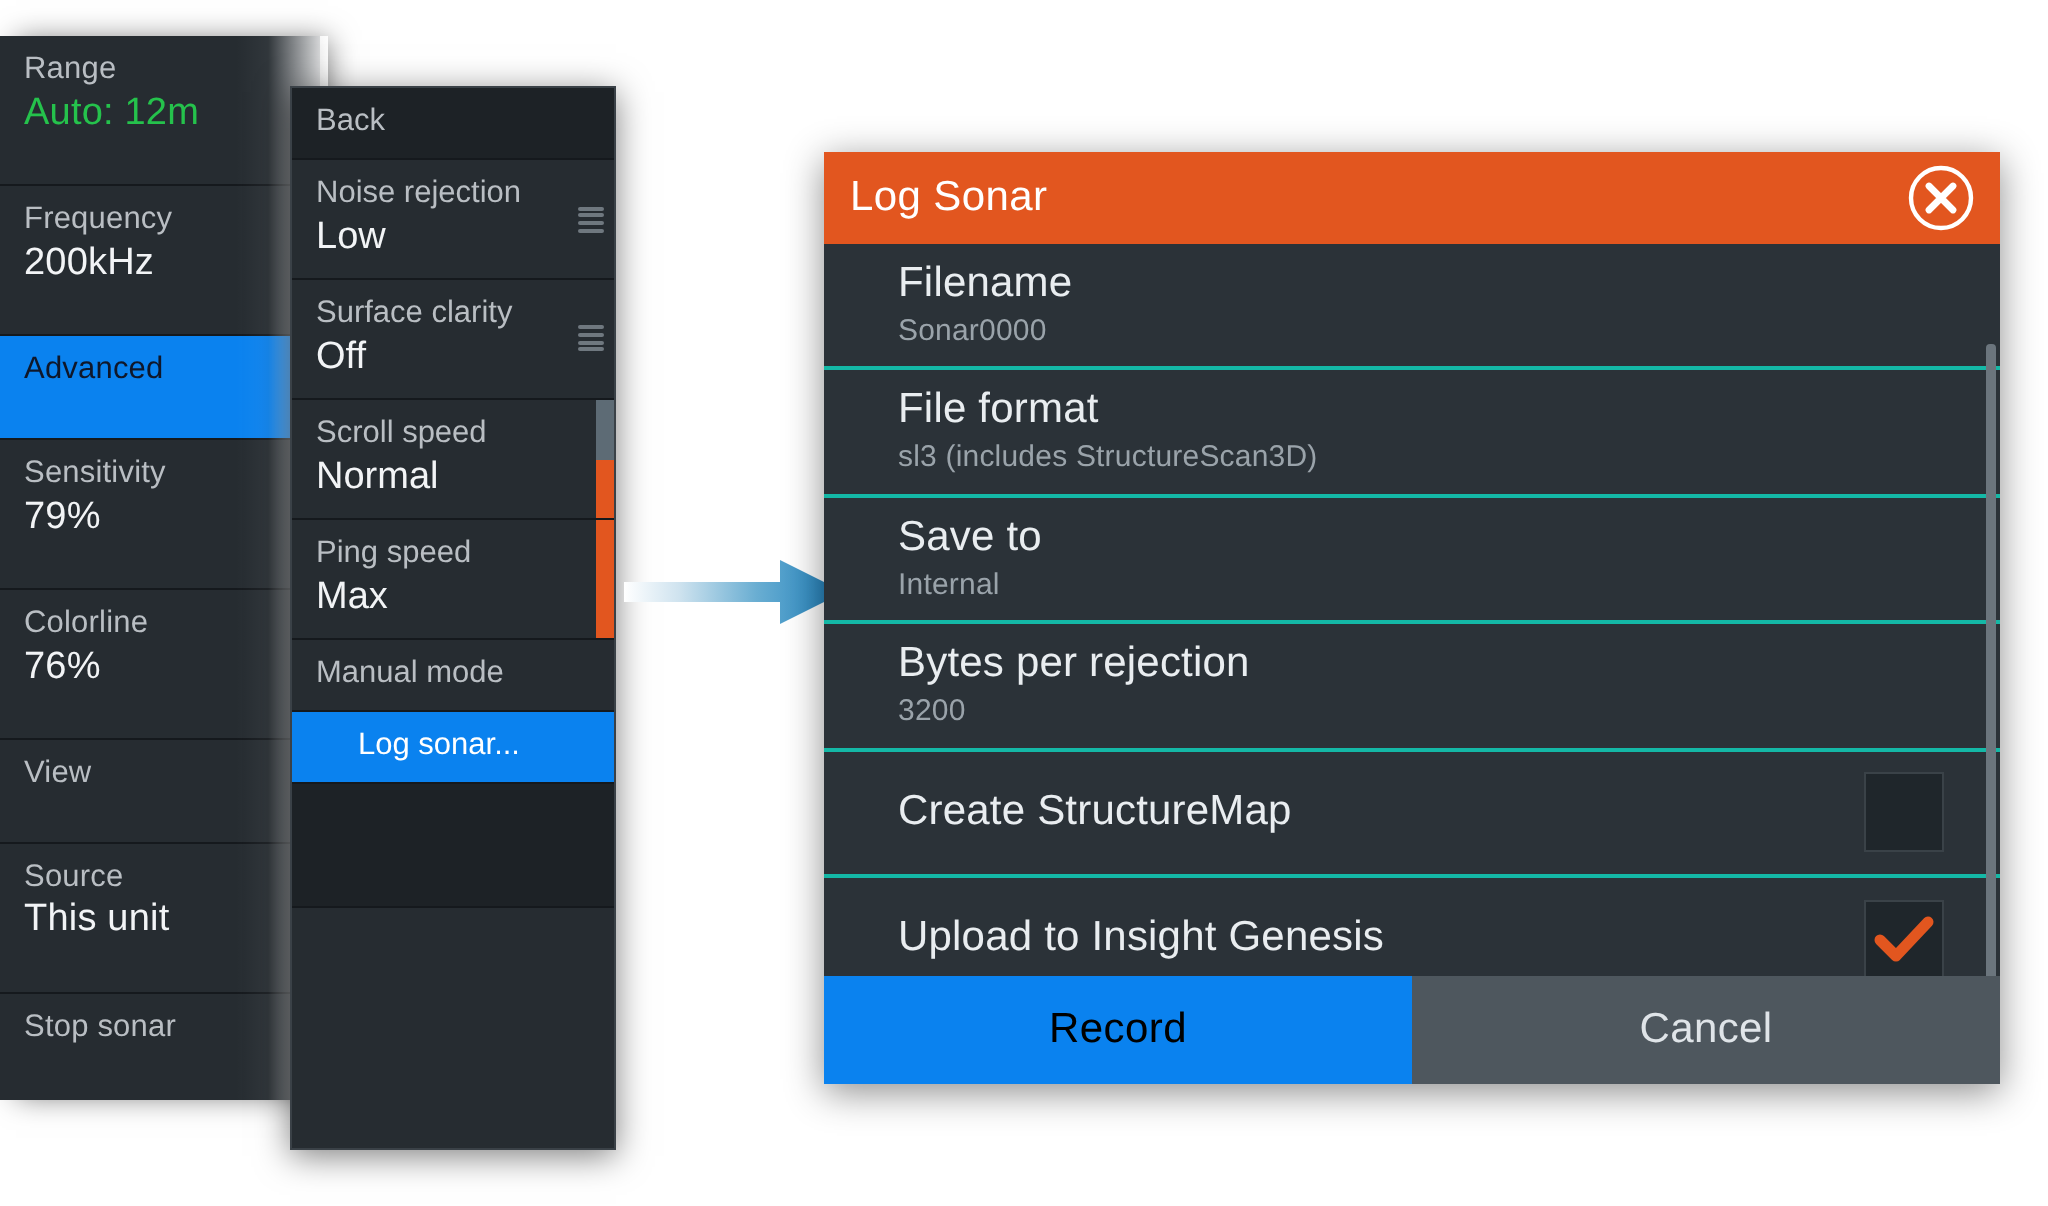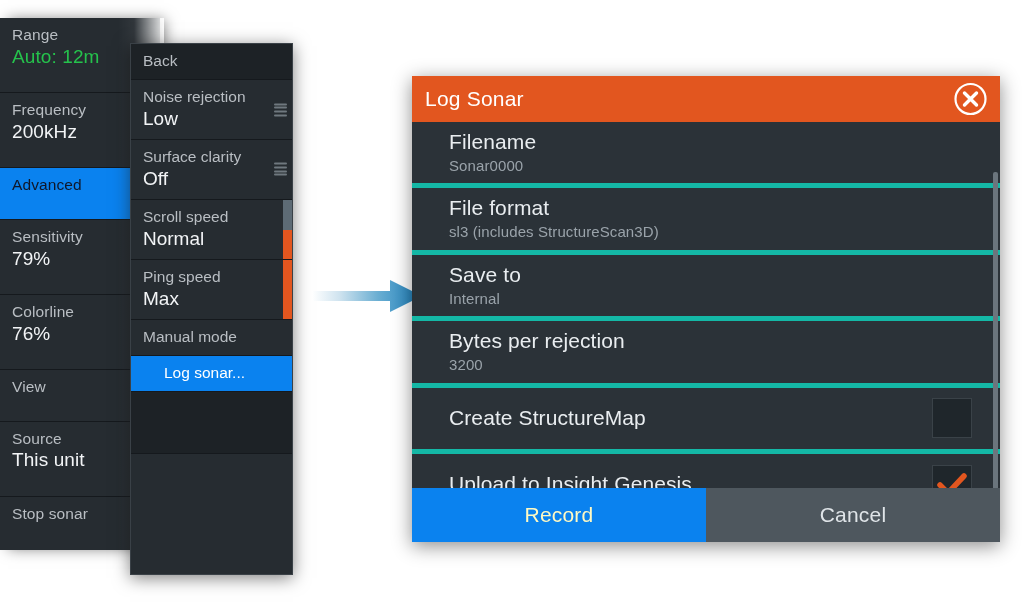--- a/index.html
+++ b/index.html
@@ -44,21 +44,21 @@
 
   
   #left-fade{
     position:absolute;left:118px;top:18px;width:46px;height:532px;
     background:linear-gradient(to right,rgba(255,255,255,0) 0%,rgba(255,255,255,0.05) 35%,rgba(255,255,255,0.55) 72%,rgba(255,255,255,0.92) 100%);
     pointer-events:none;
   }
 
   
   #middle-menu{
-    left:130px;top:43px;width:163px;height:532px;
+    left:145px;top:43px;width:163px;height:532px;
     background:#262c31;
     border:1px solid #3a4147;
     box-shadow:0 3px 16px rgba(0,0,0,0.5);
     overflow:hidden;
   }
   #middle-menu .mm-row{
     position:relative;
     padding:7px 26px 8px 12px;
     border-bottom:1px solid #15191d;
     box-sizing:border-box;
@@ -108,21 +108,21 @@
     position:absolute;right:12px;top:50%;transform:translateY(-50%);
     width:35px;height:35px;cursor:pointer;
   }
   #dlg-body{
     position:absolute;left:0;top:46px;right:0;bottom:54px;
     background:#2b3238;overflow:hidden;
   }
   .dlg-row{
     position:relative;box-sizing:border-box;
     padding:7px 0 8px 37px;
-    border-bottom:5px solid #14b8a6;
+    border-bottom:2px solid #14b8a6;
   }
   .dlg-row .r-label{display:block;font-size:21px;color:#e9edf0;line-height:1.28;letter-spacing:.1px;}
   .dlg-row .r-value{display:block;font-size:15px;color:#9aa3aa;line-height:1.3;letter-spacing:.1px;}
   .dlg-row.check{padding-top:17px;padding-bottom:18px;padding-right:80px;}
 
   .chk{
     position:absolute;right:28px;top:50%;transform:translateY(-50%);
     width:40px;height:40px;background:#1f262b;border:1px solid #3a4248;
     box-sizing:border-box;
   }
@@ -133,21 +133,21 @@
     background:#6b757d;border-radius:2px;
   }
 
   #dlg-buttons{
     position:absolute;left:0;right:0;bottom:0;height:54px;display:flex;
   }
   .dlg-btn{
     flex:1;display:flex;align-items:center;justify-content:center;
     font-size:21px;cursor:pointer;letter-spacing:.2px;
   }
-  #btn-record{background:#0a82ef;color:#fef9c3;}
+  #btn-record{background:#0a82ef;color:#000000;}
   #btn-cancel{background:#4e575e;color:#dfe4e8;}
 </style>
 </head>
 <body>
 
 <div class="panel" id="left-menu">
 
   <div class="lm-row">
     <span class="lm-label">Range</span>
     <span class="lm-value green">Auto: 12m</span>

